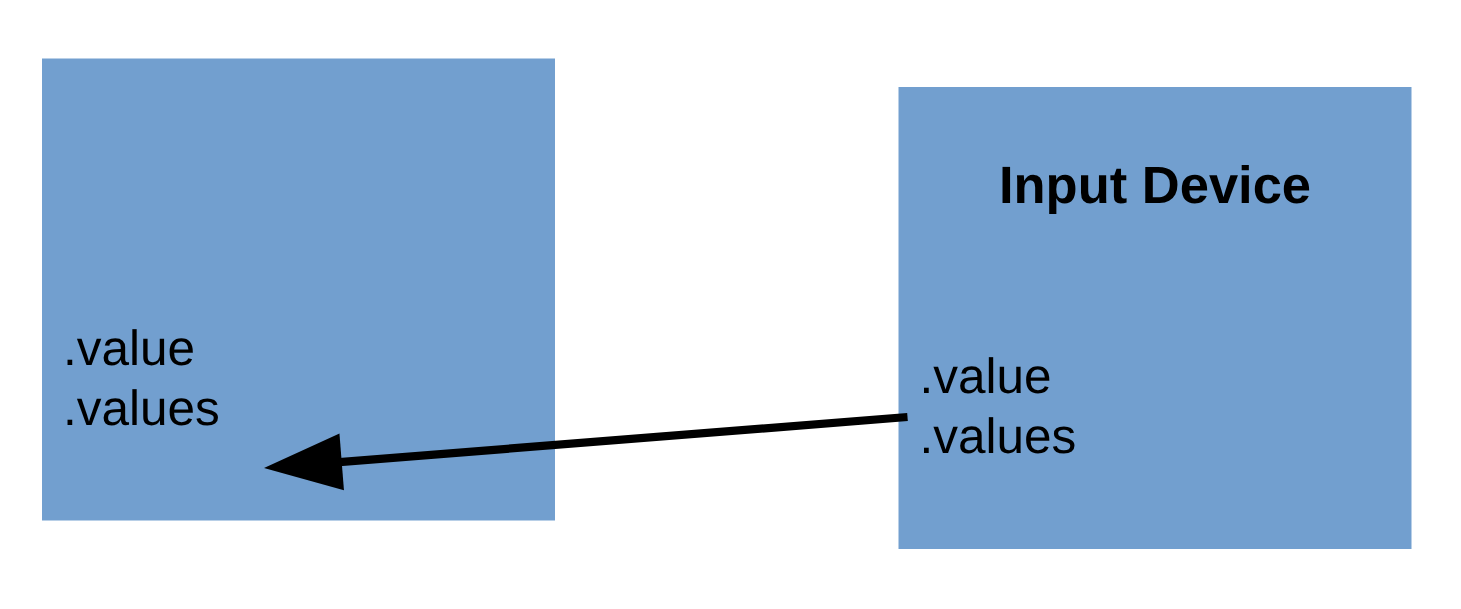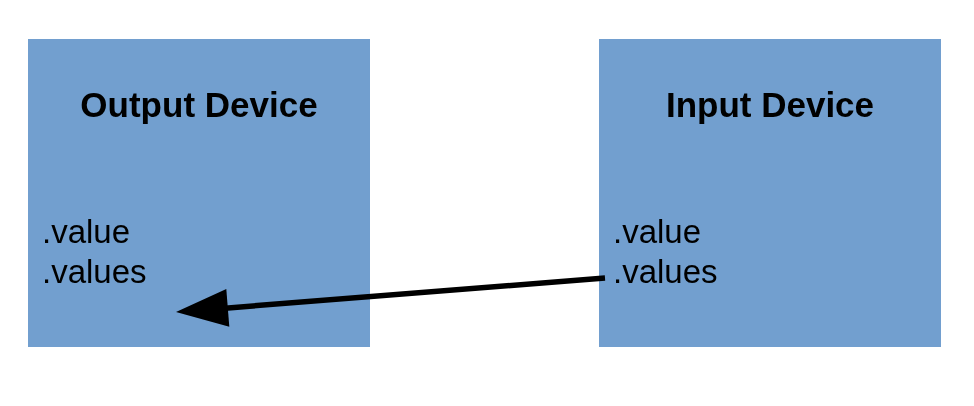--- a/index.html
+++ b/index.html
@@ -27,21 +27,21 @@
   }
   .box {
     position: absolute;
     top: 39px;
     width: 342px;
     height: 308px;
     background: var(--box-fill, #729FCF);
     z-index: 1;
   }
   .box-left  { left: 28px; }
-  .box-right { left: 599px; }
+  .box-right { left: 599px; margin-top: 19px; }
   .box-title {
     position: absolute;
     top: 46px;
     left: 0;
     width: 100%;
     text-align: center;
     font-size: 35px;
     font-weight: bold;
     line-height: 40px;
     white-space: nowrap;
@@ -60,21 +60,20 @@
 <body>
 
 <div class="canvas" style="--box-fill: #729FCF; --text: #000000; --bg: #FFFFFF;">
 
   <svg class="arrow-layer" viewBox="0 0 974 406" xmlns="http://www.w3.org/2000/svg">
     <line x1="605" y1="278" x2="222" y2="308.4" stroke="#000000" stroke-width="5.5"></line>
     <polygon points="176,312 229.3,326.8 226.3,289.0" fill="#000000"></polygon>
   </svg>
 
   <div class="box box-left">
-    <div class="box-title">Output Device</div>
     <div class="box-props">
       <div class="prop">.value</div>
       <div class="prop">.values</div>
     </div>
   </div>
 
   <div class="box box-right">
     <div class="box-title">Input Device</div>
     <div class="box-props">
       <div class="prop">.value</div>

